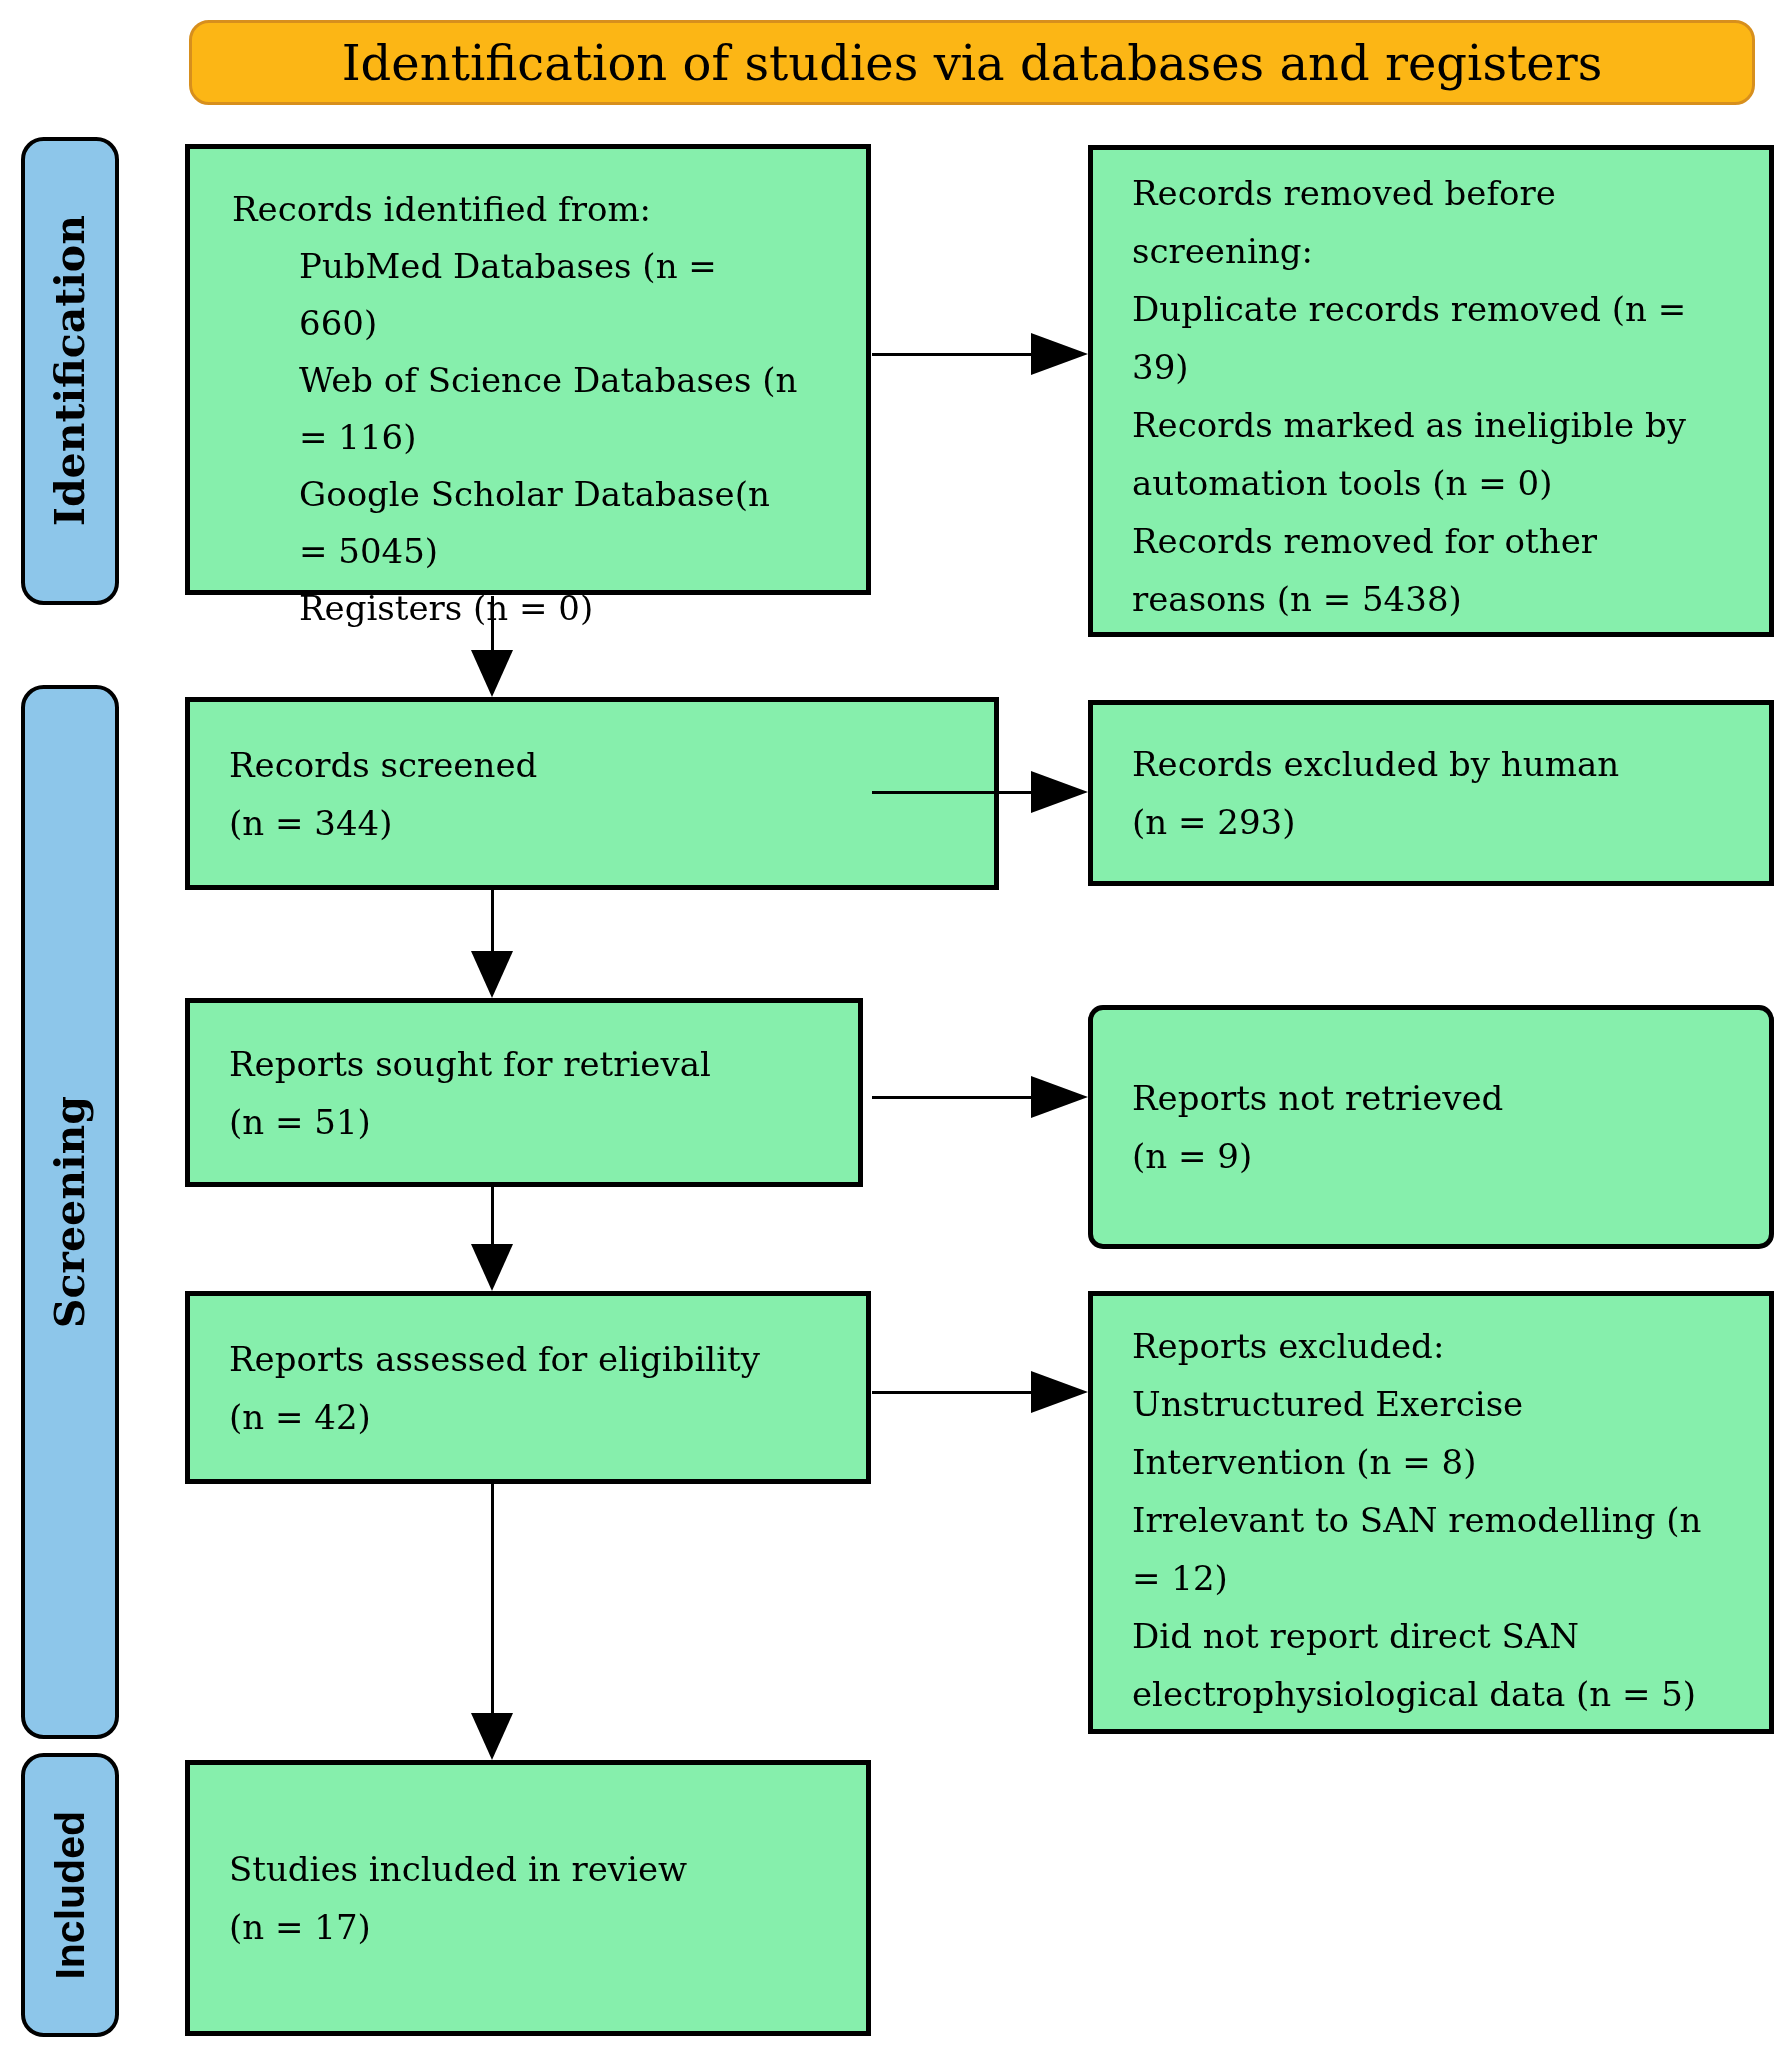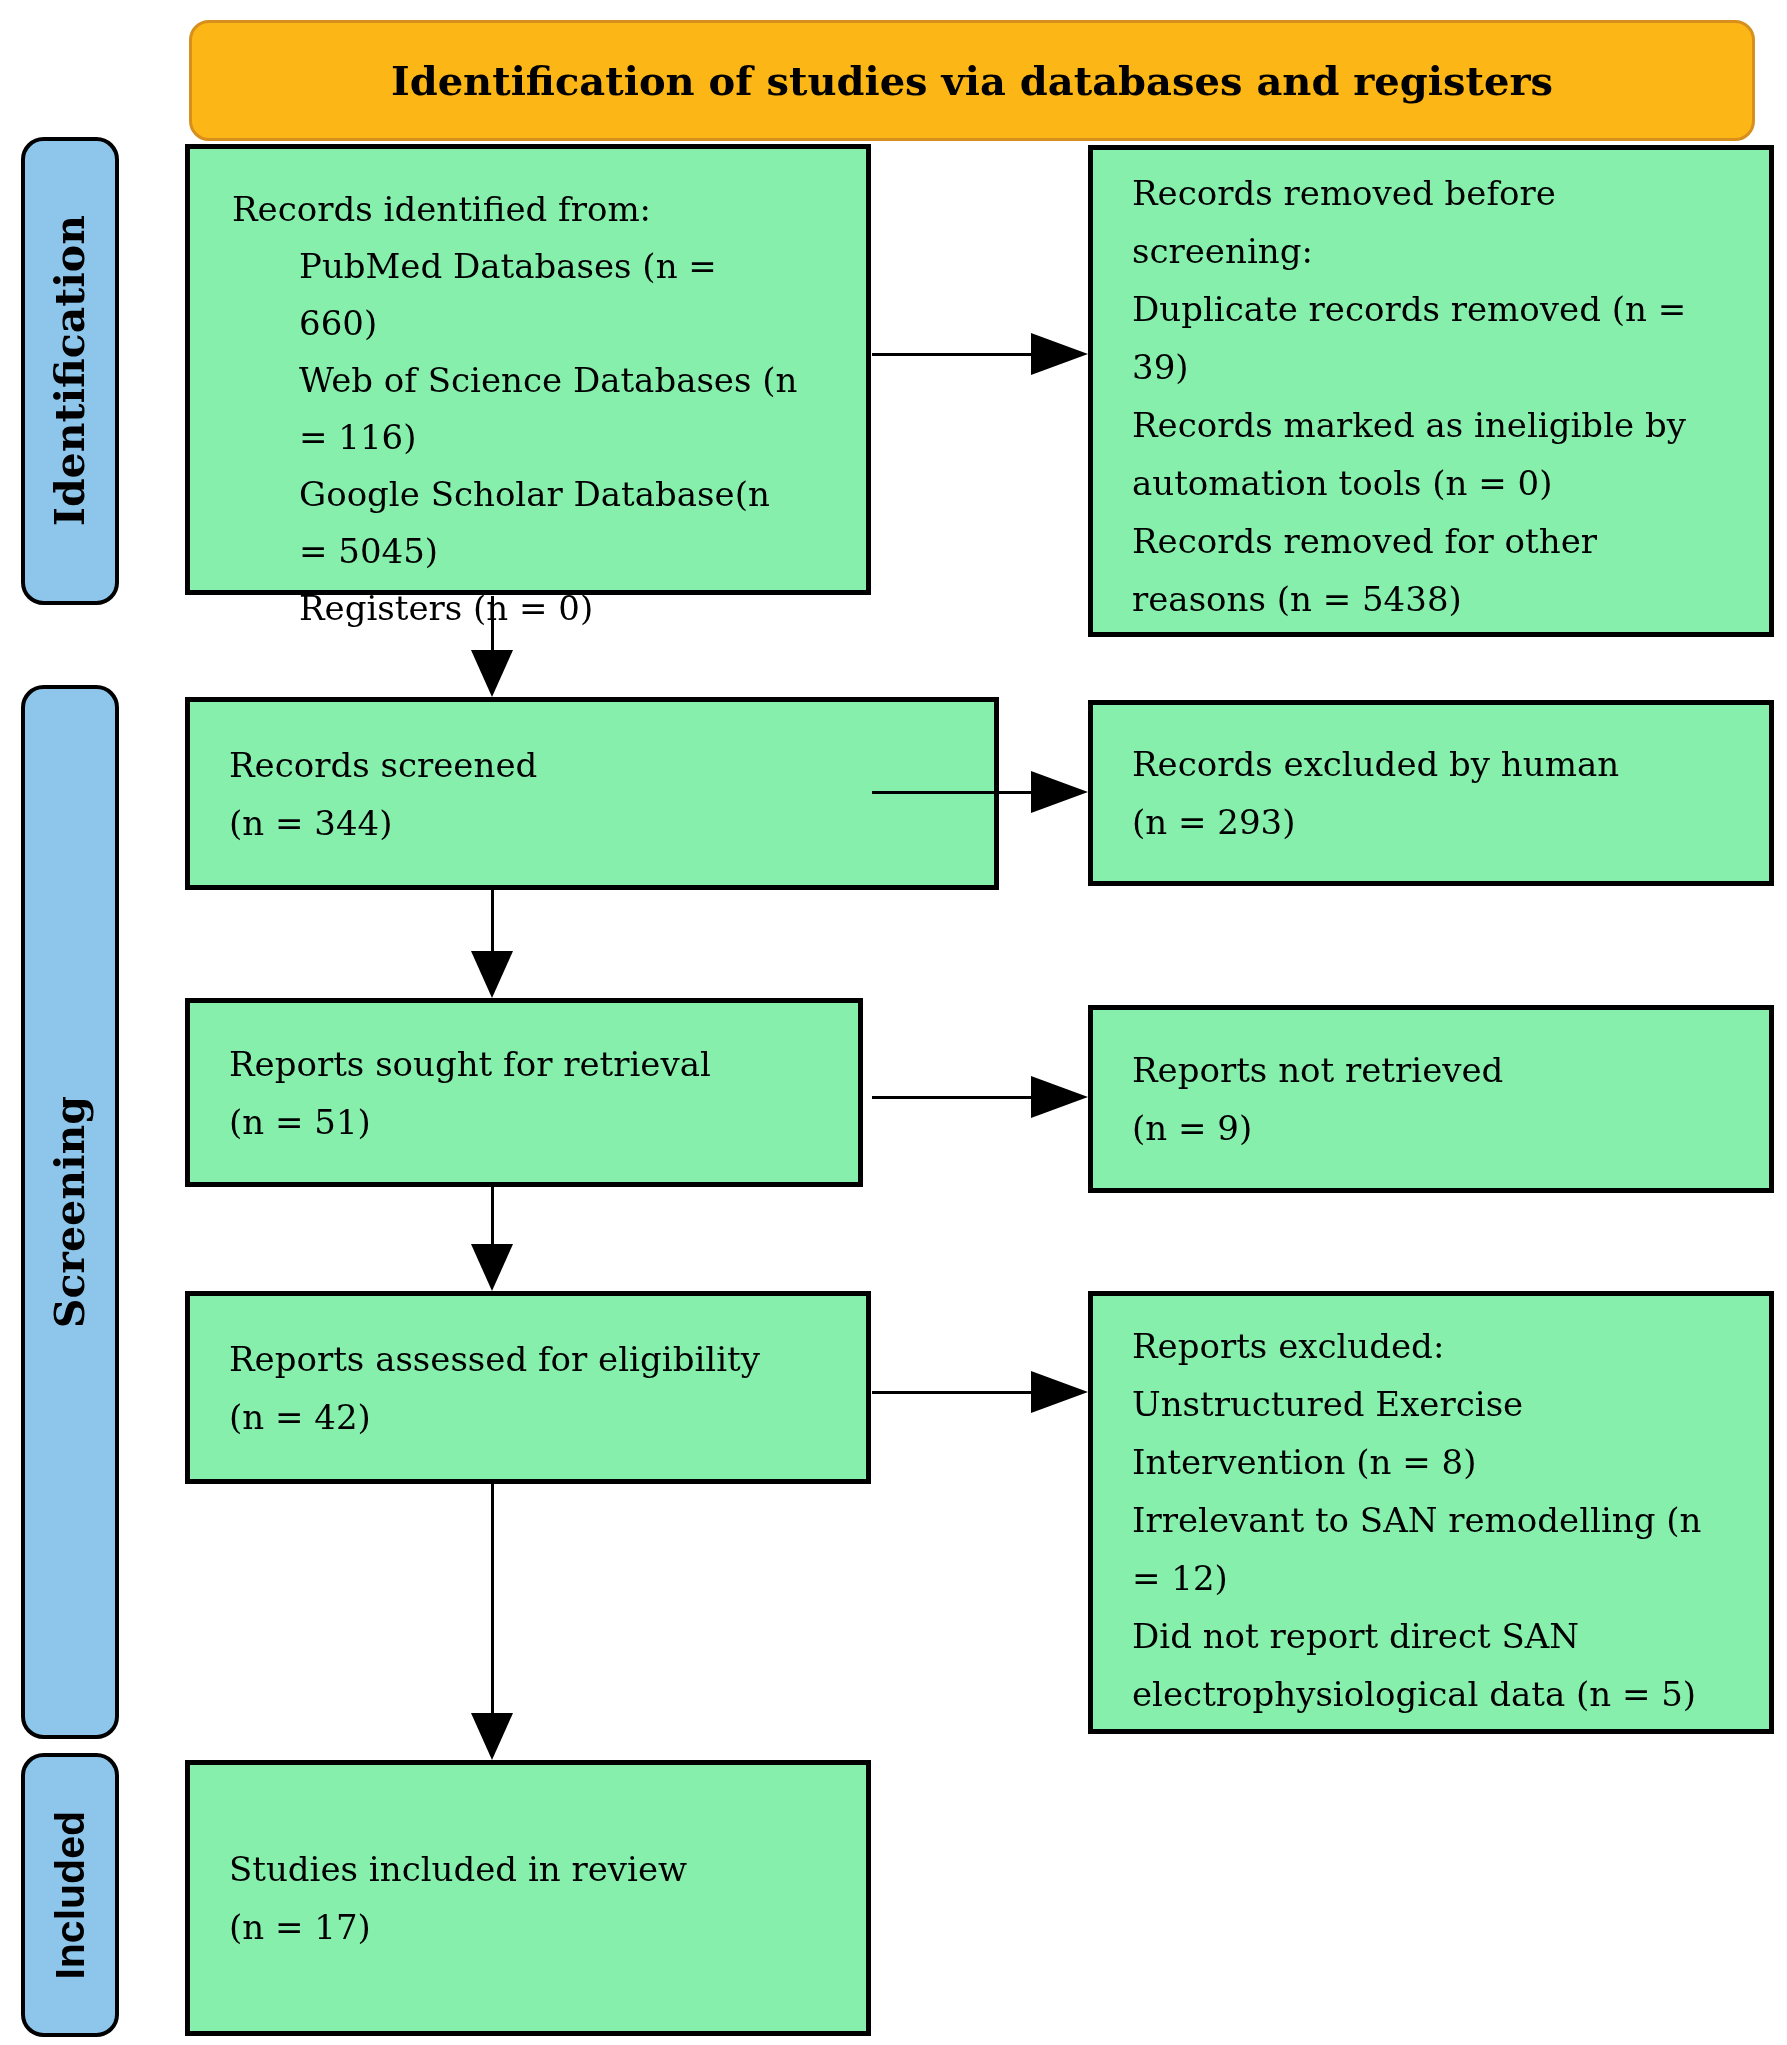--- a/index.html
+++ b/index.html
@@ -9,27 +9,27 @@
     height: 2046px;
     background: #ffffff;
     font-family: "DejaVu Serif", serif;
     color: #000000;
     overflow: hidden;
   }
 
   
   .banner {
     position: absolute;
-    left: 189px; top: 20px; width: 1566px; height: 121px;
+    left: 189px; top: 20px; width: 1566px; height: 85px;
     box-sizing: border-box;
     background: var(--banner-fill, #FCB615);
     border: 3.5px solid var(--banner-border, #D78F1D);
     border-radius: 20px;
     display: flex; align-items: center; justify-content: center;
-    font-weight: bold; font-size: 40px;
+    font-weight: normal; font-size: 48px;
   }
 
   
   .stage {
     position: absolute;
     left: 21px; width: 98px;
     box-sizing: border-box;
     background: var(--stage-fill, #8DC6EA);
     border: 4.2px solid #000000;
     border-radius: 22.6px;
@@ -60,21 +60,21 @@
   .box.right { border-width: 5px; }
 
   #box-b1 { left: 185px;  top: 144px;  width: 686px; height: 451px; padding: 32px 28px 0 42px; }
   #box-b2 { left: 185px;  top: 697px;  width: 814px; height: 193px; }
   #box-b3 { left: 185px;  top: 998px; width: 678px; height: 189px; }
   #box-b4 { left: 185px;  top: 1291px; width: 686px; height: 193px; }
   #box-b5 { left: 185px;  top: 1760px; width: 686px; height: 276px; }
 
   #box-r1 { left: 1088px; top: 145px;  width: 686px; height: 492px; padding: 14px 53px 0 39px; line-height: 58px; }
   #box-r2 { left: 1088px; top: 700px;  width: 686px; height: 186px; }
-  #box-r3 { left: 1088px; top: 1005px; width: 686px; height: 188px; }
+  #box-r3 { left: 1088px; top: 1005px; width: 686px; height: 244px; border-radius: 15px; }
   #box-r4 { left: 1088px; top: 1291px; width: 686px; height: 443px; padding: 21px 53px 0 39px; line-height: 58px; }
 
   .two-line {
     display: flex; flex-direction: column; justify-content: center;
     padding-left: 39px; padding-right: 28px;
     line-height: 58px;
   }
   #box-b1 .item { margin-left: 67px; width: 502px; }
   .wrap-narrow { max-width: 580px; }
 

